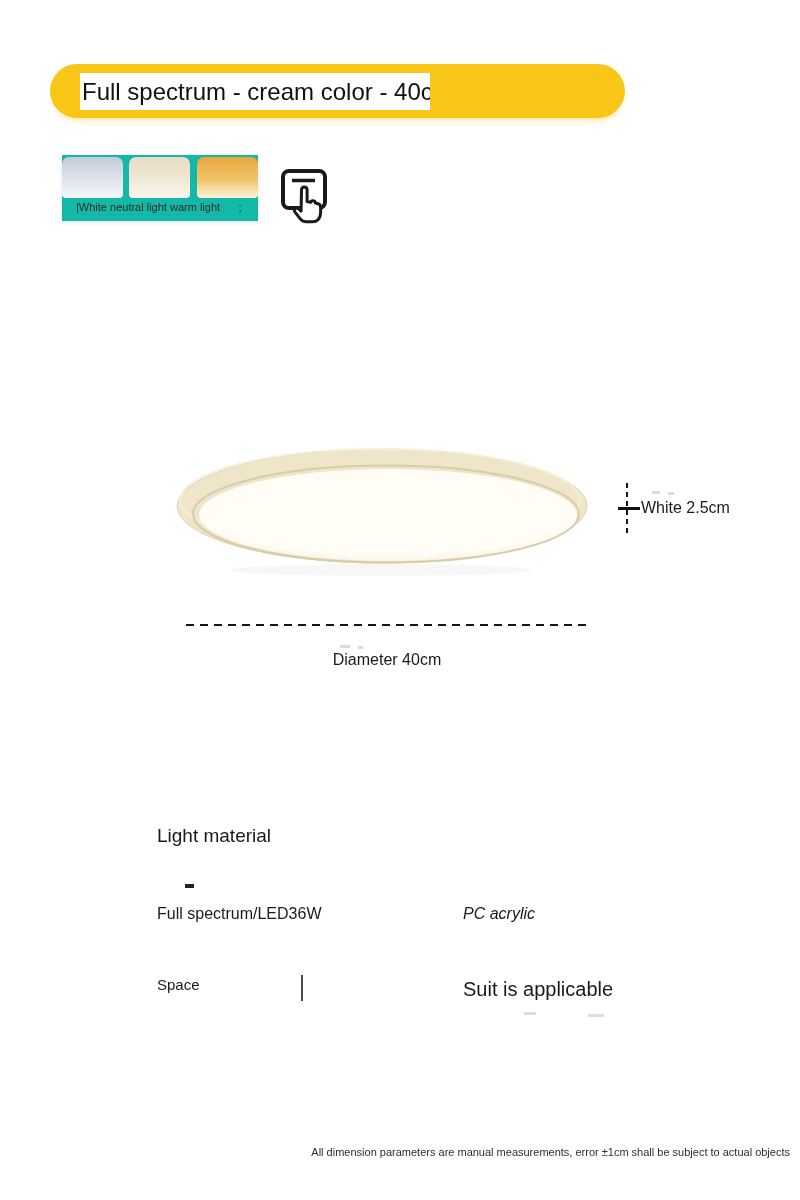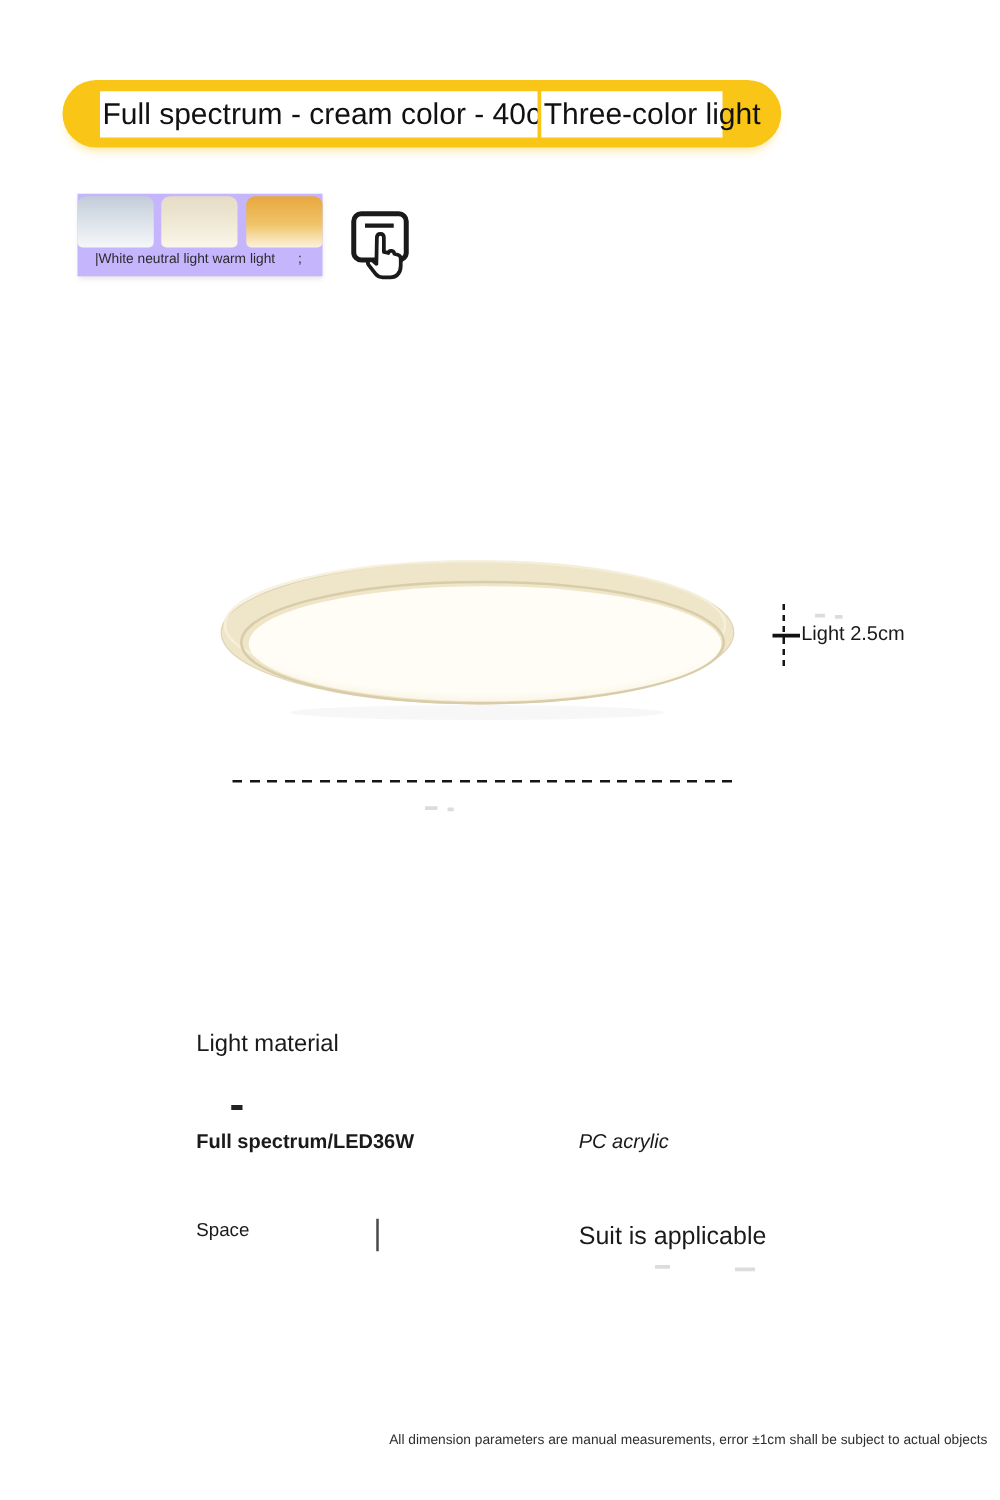--- a/index.html
+++ b/index.html
@@ -13,21 +13,21 @@
   .banner {
     left:50px; top:64px; width:575px; height:54px; border-radius:27px;
     box-shadow:0 6px 9px -5px rgba(249,197,23,0.55);
   }
   .banner-box { position:absolute; top:9px; height:37px; background:#ffffff; }
   .banner-box1 { left:30px; width:350px; overflow:hidden; }
   .banner-box2 { left:383px; width:145px; overflow:visible; }
   .banner-text { display:block; font-size:24px; line-height:37px; white-space:nowrap; padding-left:2px; color:#111; }
 
   
-  .options-card { left:62px; top:155px; width:196px; height:66px; background:#c4b5fd;
+  .options-card { left:62px; top:155px; width:196px; height:66px; background:#14b8a6;
                   box-shadow:0 2px 4px rgba(0,0,0,0.10); }
   .swatch { position:absolute; top:2px; width:61px; height:41px; border-radius:7px 7px 4px 4px; }
   .swatch1 { left:0px; } .swatch2 { left:67px; } .swatch3 { left:135px; }
   .options-caption { position:absolute; left:14px; top:46px; font-size:11px; color:#2b2b2b; white-space:pre; }
 
   
   .tap-icon { left:280px; top:168px; width:50px; height:58px; }
 
   
   .lamp { left:160px; top:428px; width:445px; height:150px; }
@@ -37,21 +37,21 @@
             background:repeating-linear-gradient(180deg,#151515 0 5px,transparent 5px 9px); }
   .dash-tick { left:618px; top:507px; width:22px; height:3px; background:#111; }
   .height-label { left:641px; top:498px; font-size:16px; line-height:20px; }
   .dash-h { left:186px; top:624px; width:404px; height:2px;
             background:repeating-linear-gradient(90deg,#151515 0 8px,transparent 8px 14px); }
   .diameter-label { left:160px; top:650px; width:454px; text-align:center; font-size:16px; line-height:20px; }
 
   
   .sec-title1 { left:157px; top:825px; font-size:19px; }
   .sec-dash  { left:185px; top:884px; width:9px; height:4px; background:#222; }
-  .spec-left  { left:157px; top:905px; font-size:16px;font-weight:bold; }
+  .spec-left  { left:157px; top:905px; font-size:16px; }
   .spec-right { left:463px; top:905px; font-size:16px;font-style:italic; }
   .sec-title2 { left:157px; top:976px; font-size:15px; }
   .cursor-line { left:301px; top:975px; width:1.5px; height:26px; background:#4a4a4a; }
   .suit-label { left:463px; top:978px; font-size:20px; }
   .space-value { left:157px; top:1019px; font-size:16px; }
 
   
   .smudge { background:#d3d3d3; opacity:0.8; }
   .sm1 { left:340px; top:645px; width:10px; height:3px; }
   .sm2 { left:358px; top:646px; width:5px;  height:3px; }
@@ -64,23 +64,20 @@
   .disclaimer { left:110px; top:1146px; width:680px; text-align:right; font-size:11px; color:#2e2e2e; }
 </style>
 </head>
 <body>
 
 <div class="canvas">
 
   <div class="abs banner" style="background: rgb(249, 197, 23);">
     <div class="banner-box banner-box1">
       <span class="banner-text">Full spectrum - cream color - 40cm</span>
-    </div>
-    <div class="banner-box banner-box2">
-      <span class="banner-text">Three-color light</span>
     </div>
   </div>
 
   <div class="abs options-card">
     <div class="swatch swatch1" style="background: linear-gradient(rgb(194, 204, 216) 0%, rgb(223, 229, 236) 55%, rgb(245, 247, 249) 100%);"></div>
     <div class="swatch swatch2" style="background: linear-gradient(rgb(230, 220, 198) 0%, rgb(240, 233, 214) 55%, rgb(250, 246, 234) 100%);"></div>
     <div class="swatch swatch3" style="background: linear-gradient(rgb(231, 167, 62) 0%, rgb(240, 196, 104) 55%, rgb(251, 243, 221) 100%);"></div>
     <div class="options-caption">|White neutral light warm light      ;</div>
   </div>
 
@@ -102,23 +99,24 @@
     </defs>
     <ellipse cx="222" cy="142" rx="150" ry="6" fill="#000000" opacity="0.03"></ellipse>
     <ellipse cx="222" cy="78" rx="205" ry="57" stroke="#e0d4b4" stroke-width="1" fill="#efe5c9"></ellipse>
     <ellipse cx="220" cy="72" rx="200" ry="51" fill="none" stroke="#f6efdb" stroke-width="2" opacity="0.9"></ellipse>
     <ellipse cx="226" cy="86" rx="193" ry="48.5" fill="none" stroke-width="2" stroke="#d9cca9"></ellipse>
     <ellipse cx="228" cy="87" rx="189" ry="46" fill="url(#panelGrad)"></ellipse>
   </svg>
 
   <div class="abs dash-v"></div>
   <div class="abs dash-tick"></div>
-  <div class="abs height-label">Light 2.5cm</div>
+  <div class="abs height-label">White 2.5cm</div>
 
   <div class="abs dash-h"></div>
+  <div class="abs diameter-label">Diameter 40cm</div>
 
   <div class="abs sec-title1">Light material</div>
   <div class="abs sec-dash"></div>
   <div class="abs spec-left">Full spectrum/LED36W</div>
   <div class="abs spec-right">PC acrylic</div>
 
   <div class="abs sec-title2">Space</div>
   <div class="abs cursor-line"></div>
   <div class="abs suit-label">Suit is applicable</div>
 

